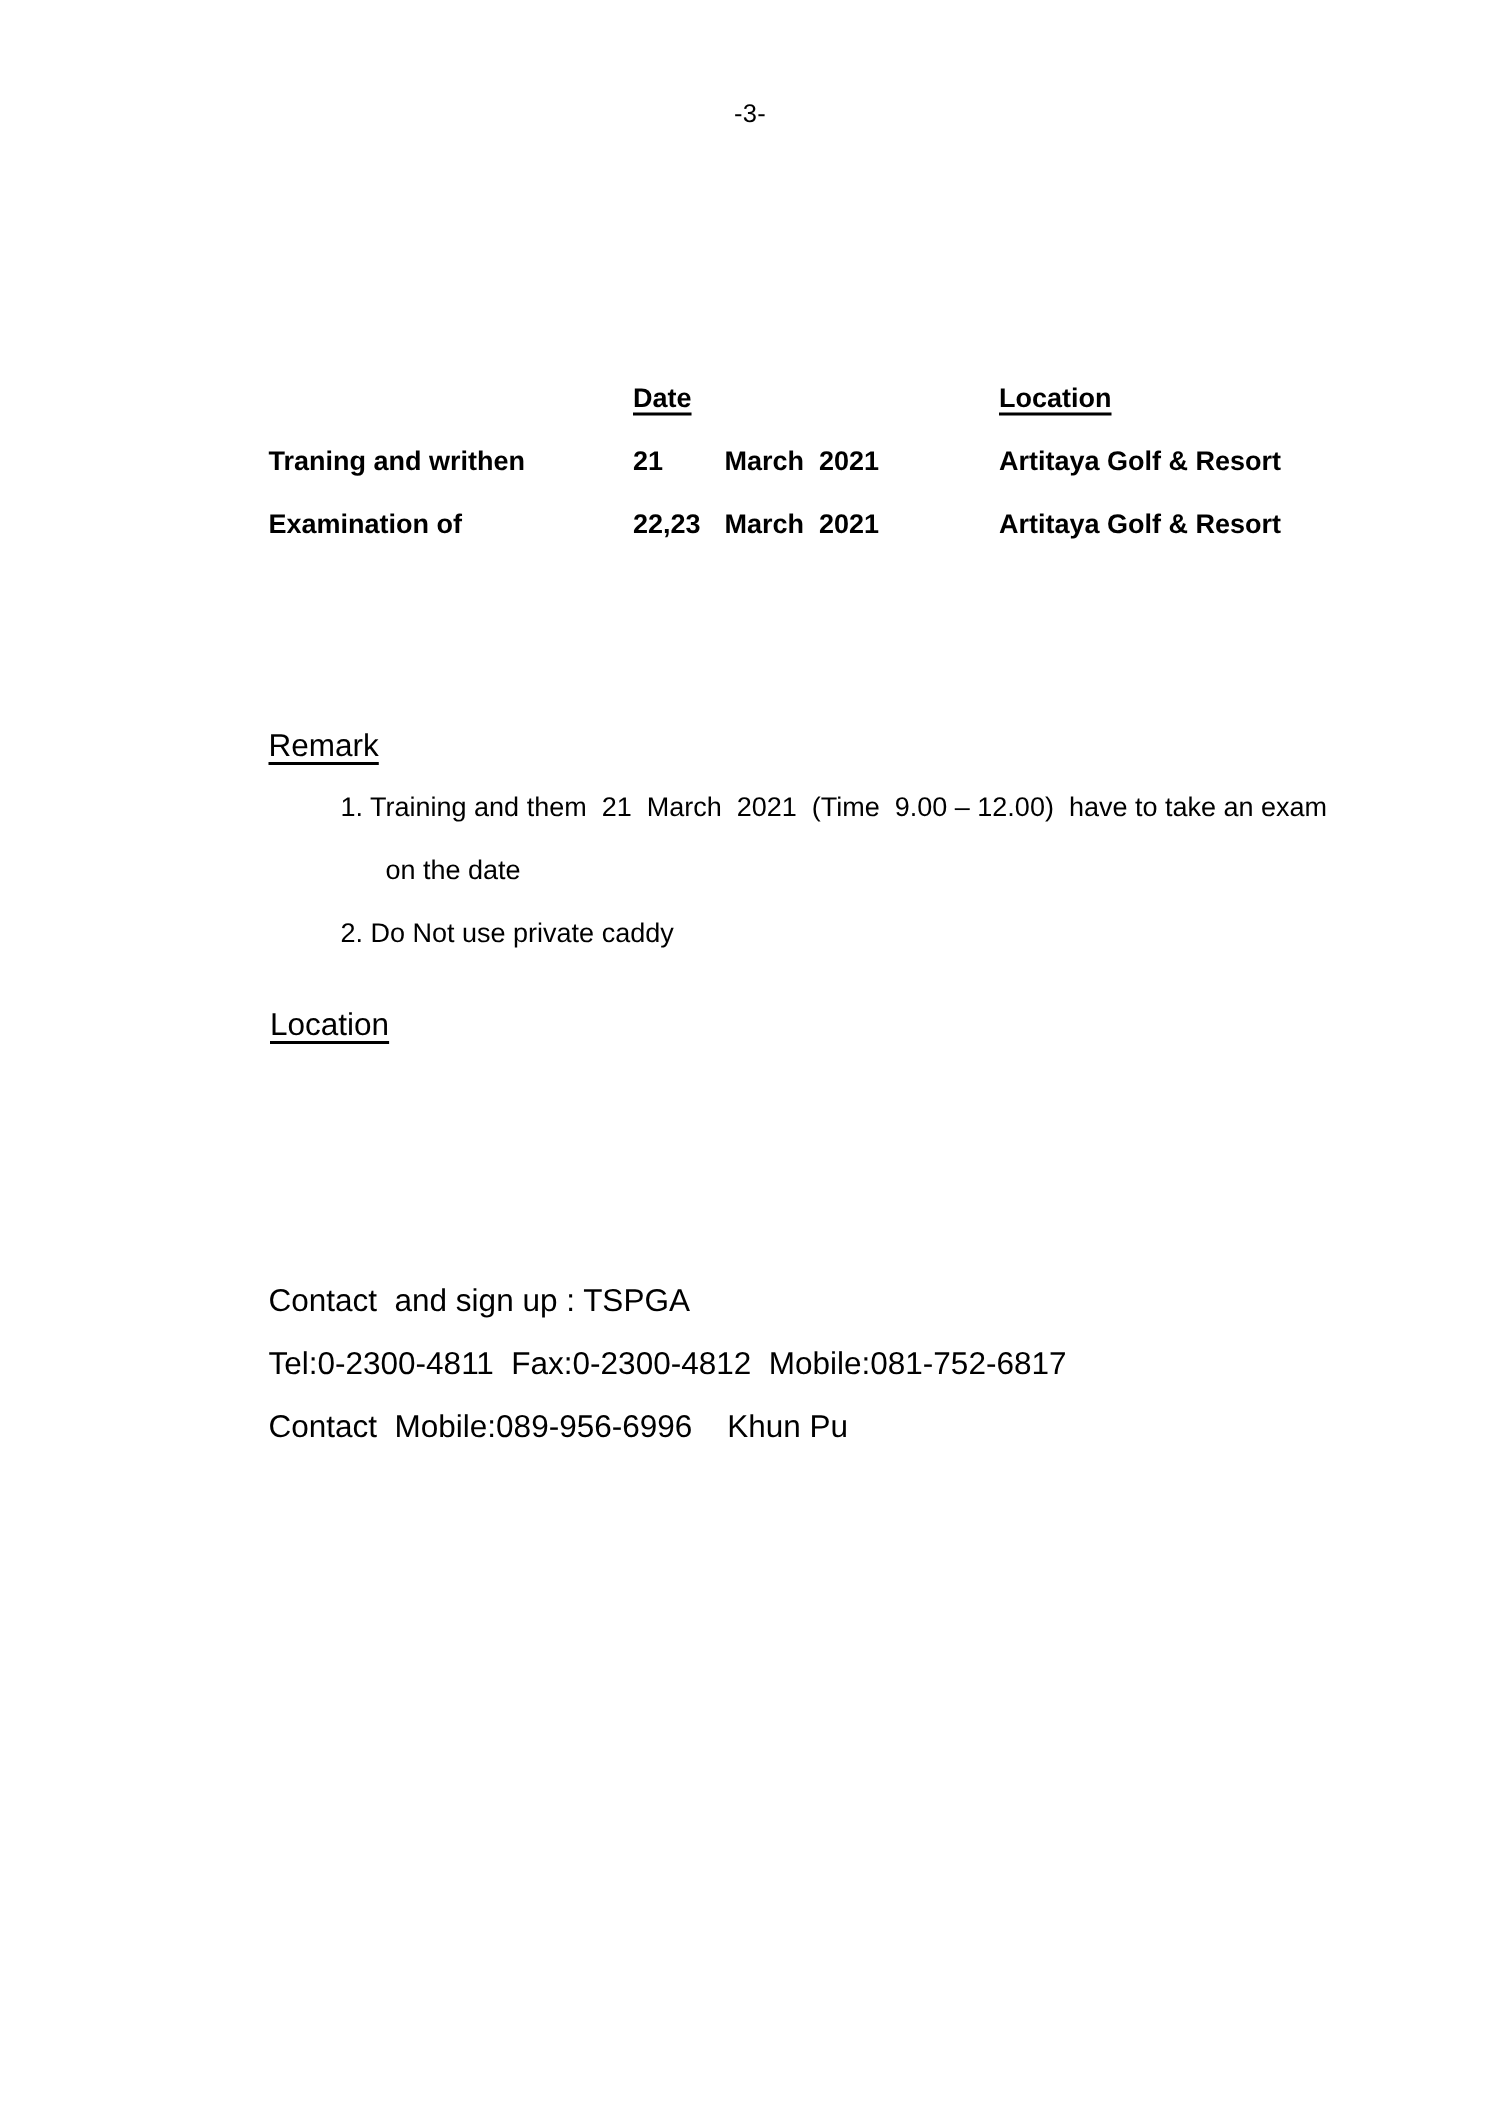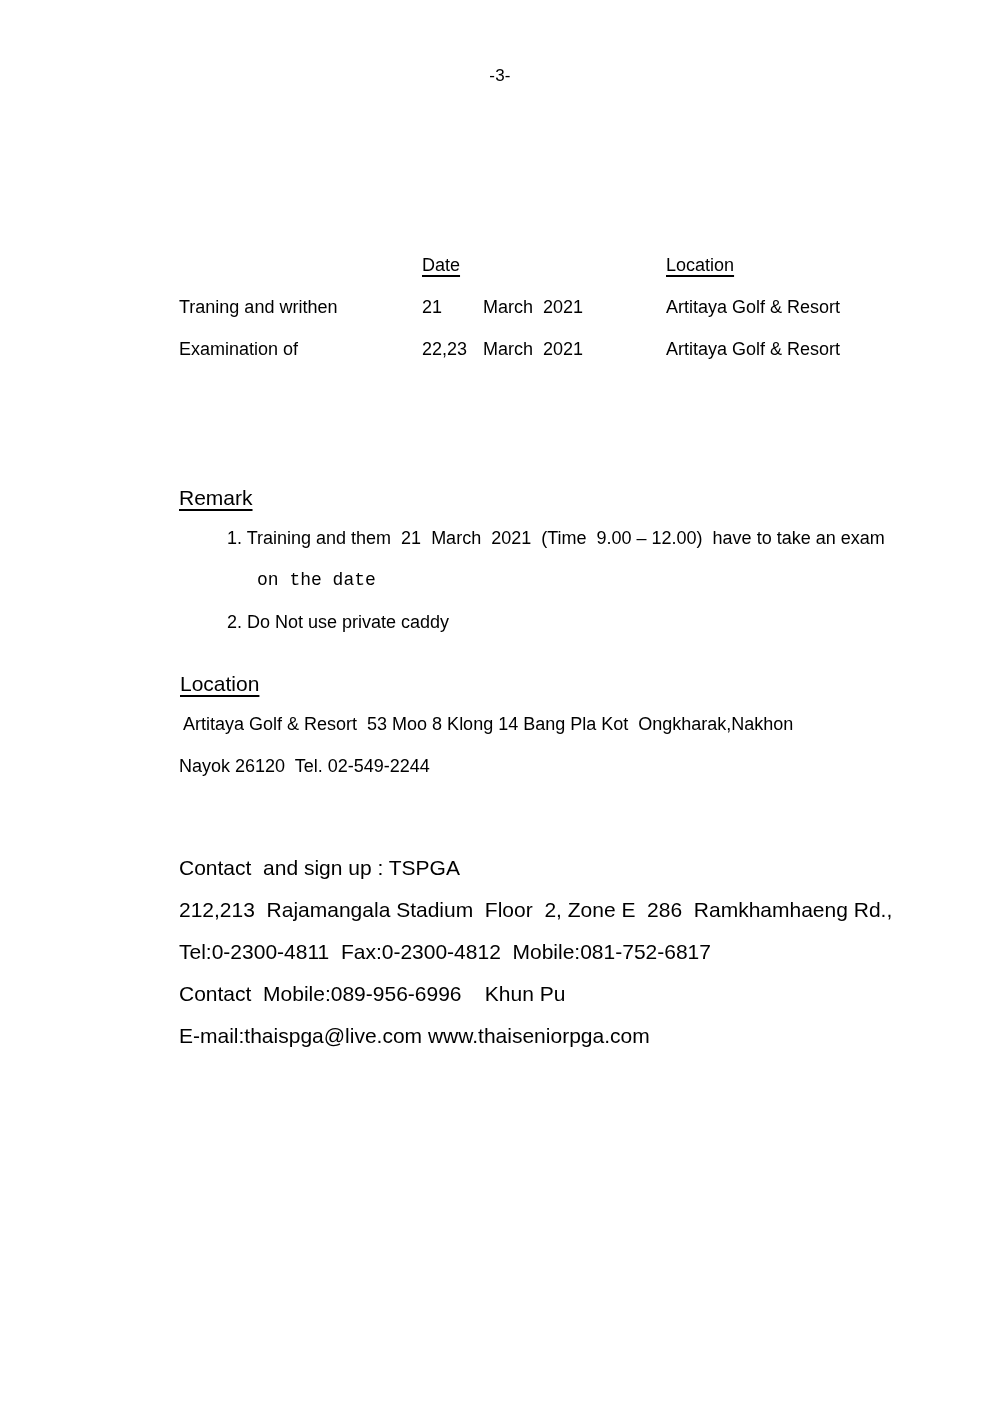--- a/index.html
+++ b/index.html
@@ -56,20 +56,21 @@
   
   .schedule {
     position: absolute;
     left: 179px;
     top: 255px;
     width: 740px;
   }
   .sched-row {
     position: relative;
     height: 42px;
+    font-weight: bold;
   }
   .sched-cell {
     position: absolute;
     white-space: pre;
     font-size: 18px;
     top: 0;
   }
   .c-desc { left: 0px; text-align: right; }
   .c-daynum { left: 243px; }
   .c-monthyear { left: 304px; }
@@ -84,21 +85,20 @@
     margin-left: 48px;
   }
   .remark-item {
     position: relative;
     height: 42px;
     font-size: 18px;
     white-space: pre;
   }
   .remark-cont {
     padding-left: 30px;
-    font-family: Liberation Mono, monospace;
   }
 
   
   .location-block {
     position: absolute;
     left: 179px;
     top: 714px;
     width: 760px;
   }
   .location-block .ln {
@@ -156,26 +156,20 @@
   <div class="abs section-heading" style="left:179px; top:486px;">Remark</div>
 
   <div class="remark-list">
     <div class="remark-item">1. Training and them  21  March  2021  (Time  9.00 – 12.00)  have to take an exam</div>
     <div class="remark-item remark-cont">on the date</div>
     <div class="remark-item">2. Do Not use private caddy</div>
   </div>
 
   <div class="abs section-heading" style="left:180px; top:672px;">Location</div>
 
-  <div class="location-block">
-    <div class="ln"> Artitaya Golf &amp; Resort  53 Moo 8 Klong 14 Bang Pla Kot  Ongkharak,Nakhon</div>
-    <div class="ln">Nayok 26120  Tel. 02-549-2244</div>
-  </div>
 
   <div class="contact-block">
     <div class="ln">Contact  and sign up : TSPGA</div>
-    <div class="ln">212,213  Rajamangala Stadium  Floor  2, Zone E  286  Ramkhamhaeng Rd.,</div>
     <div class="ln">Tel:0-2300-4811  Fax:0-2300-4812  Mobile:081-752-6817</div>
     <div class="ln">Contact  Mobile:089-956-6996    Khun Pu</div>
-    <div class="ln">E-mail:thaispga@live.com www.thaiseniorpga.com</div>
   </div>
 
 </div>
 
 </body></html>

